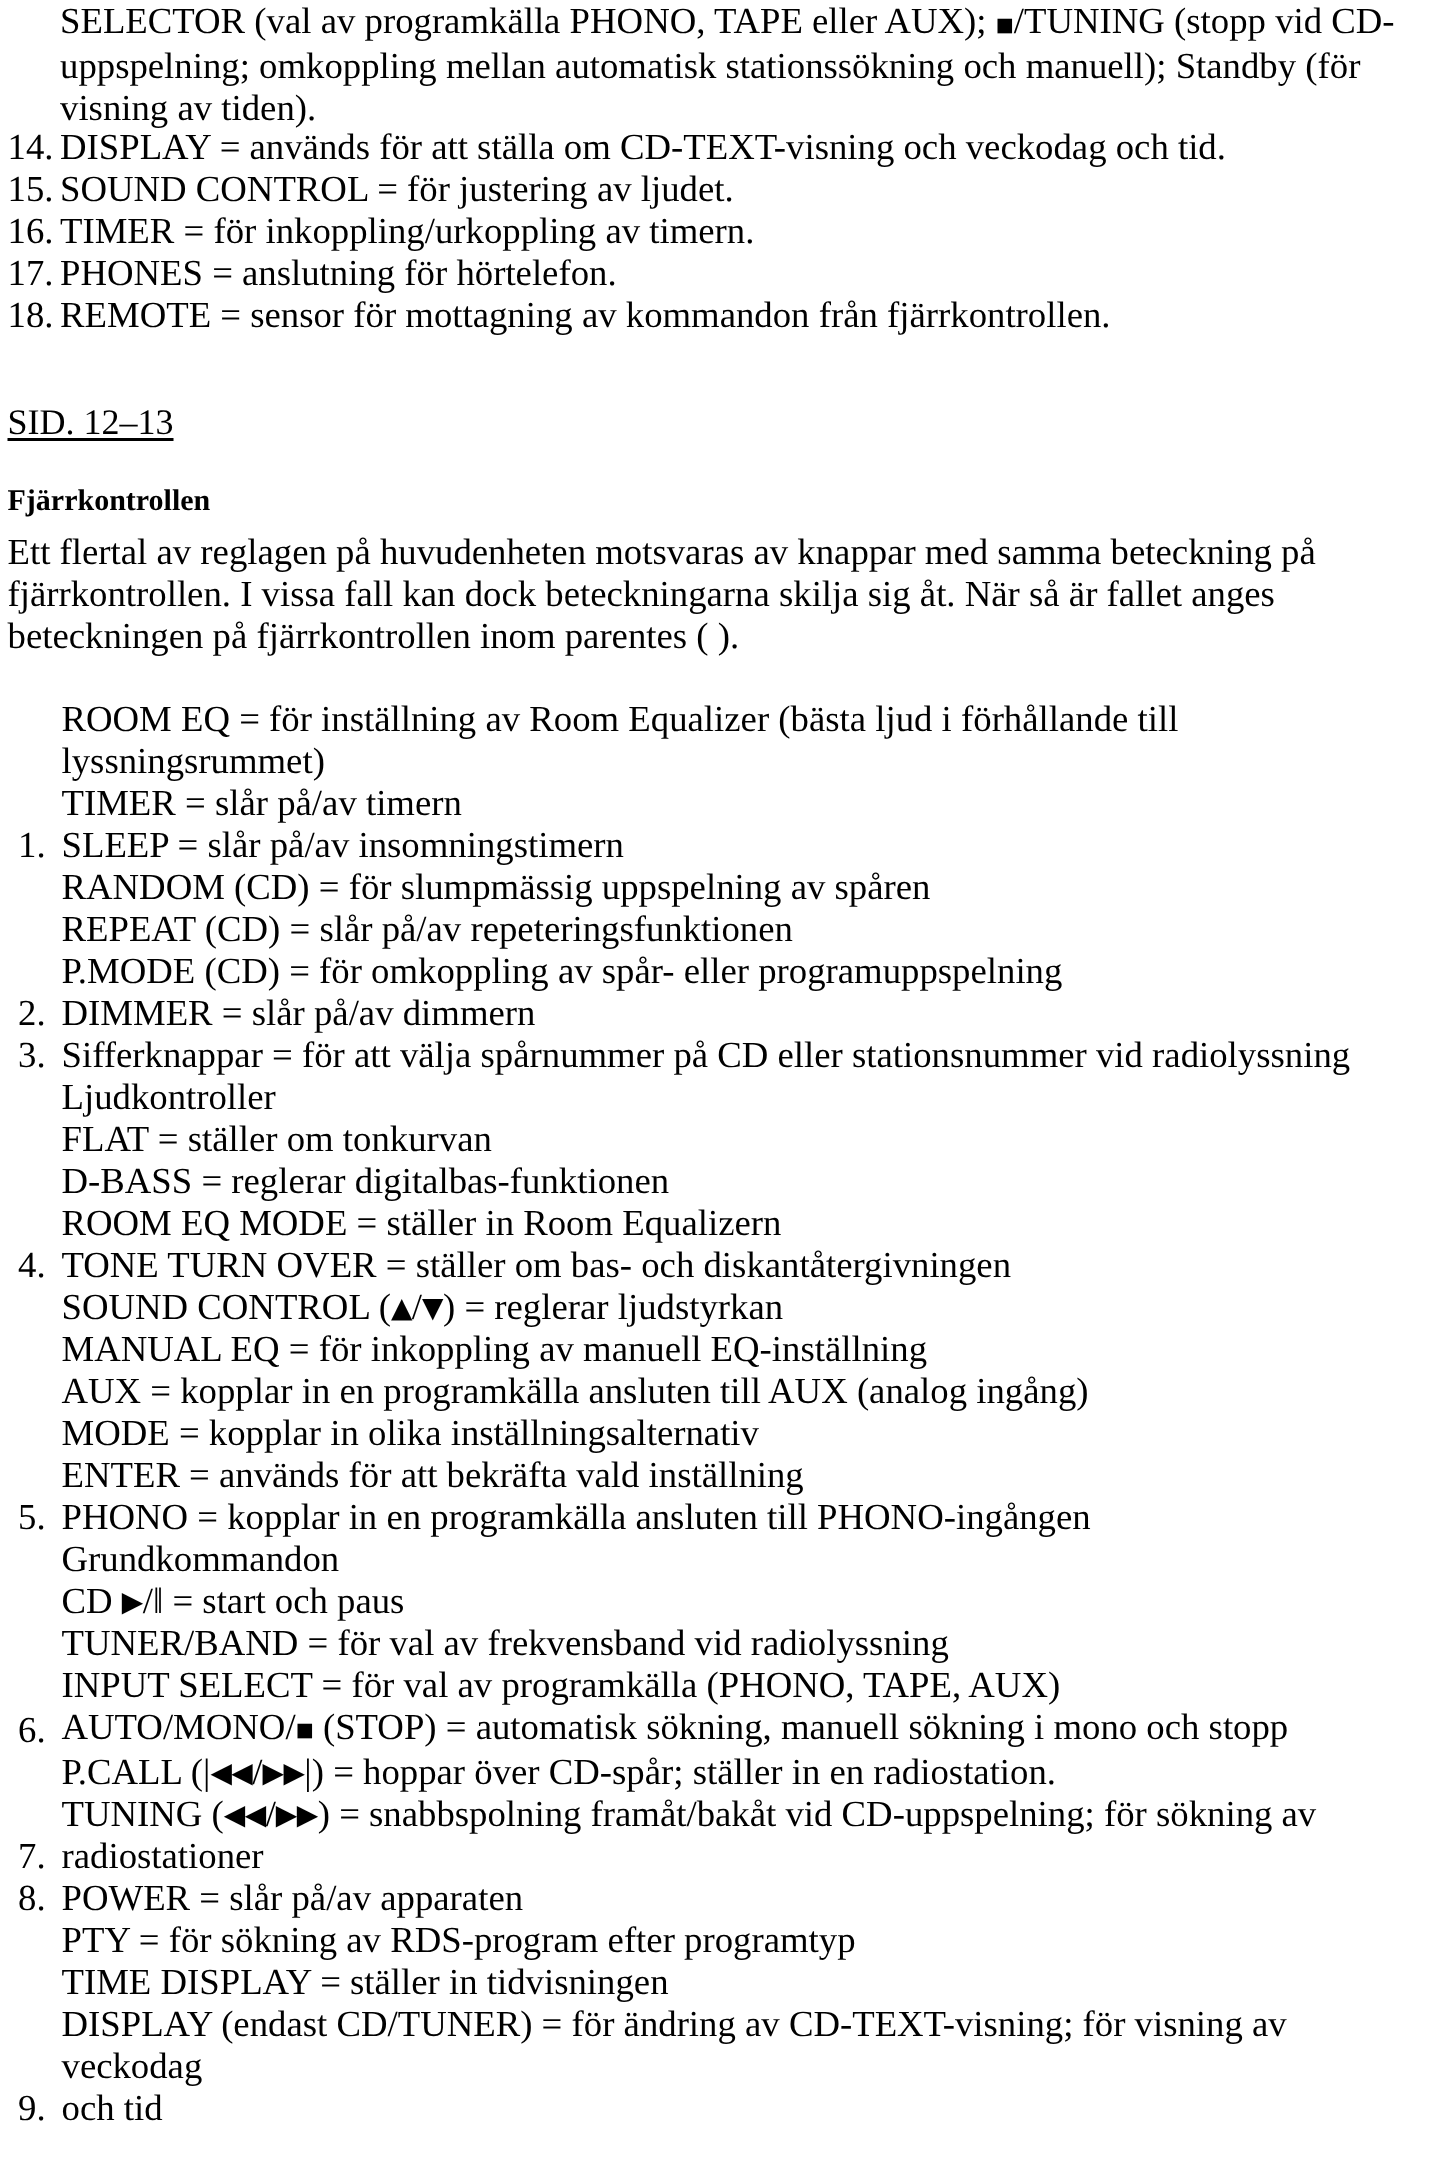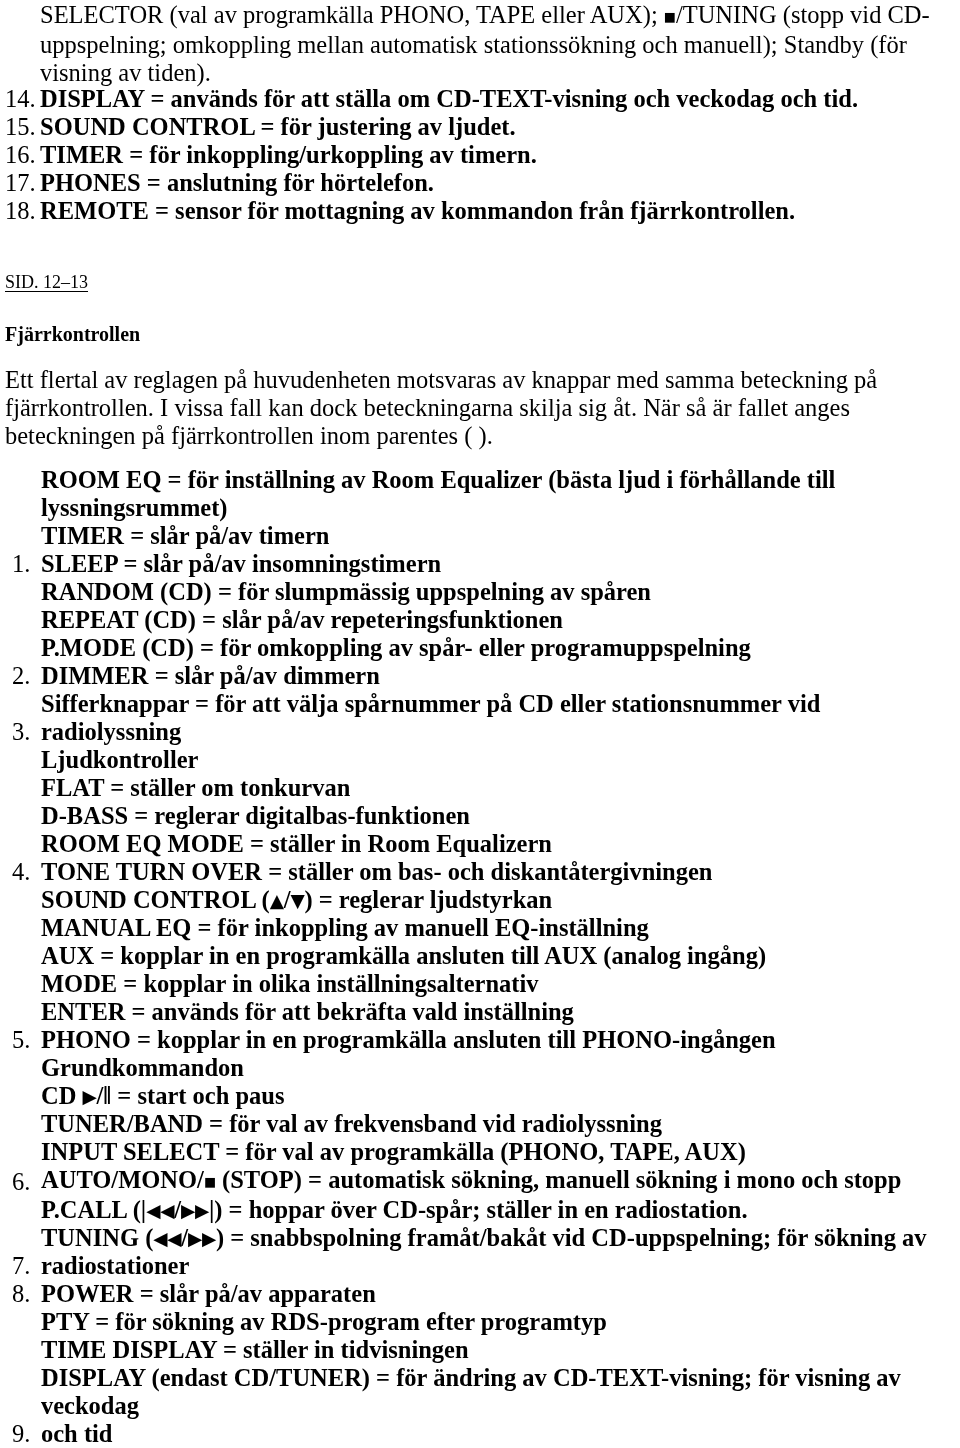--- a/index.html
+++ b/index.html
@@ -57,61 +57,60 @@
   .numlist .num {
     flex: 0 0 auto;
     text-align: left;
     font-size: 24.5px;
     line-height: 28px;
   }
   .numlist .body {
     flex: 1 1 auto;
     font-size: 24.5px;
     line-height: 28px;
-    font-weight: bold;
   }
   .numlist .body .line {
     display: block;
     white-space: pre-wrap;
   }
 
   
   #list-top {
     left: 5px;
     top: 85px;
     width: 943px;
   }
   #list-top .num { width: 35px; }
 
   
   .sid {
     position: absolute;
     left: 5px;
     top: 268px;
-    font-size: 18px;
+    font-size: 24px;
     line-height: 28px;
     text-decoration: underline;
     text-underline-offset: 3px;
   }
 
   
   .chapter-title {
     position: absolute;
     left: 5px;
     top: 318px;
     font-size: 20px;
     line-height: 32px;
     font-weight: bold;
   }
 
   
   .intro {
     position: absolute;
     left: 5px;
-    top: 366px;
+    top: 355px;
     width: 945px;
   }
 
   
   #list-main {
     left: 12px;
     top: 466px;
     width: 936px;
   }
   #list-main .num { width: 29px; }

